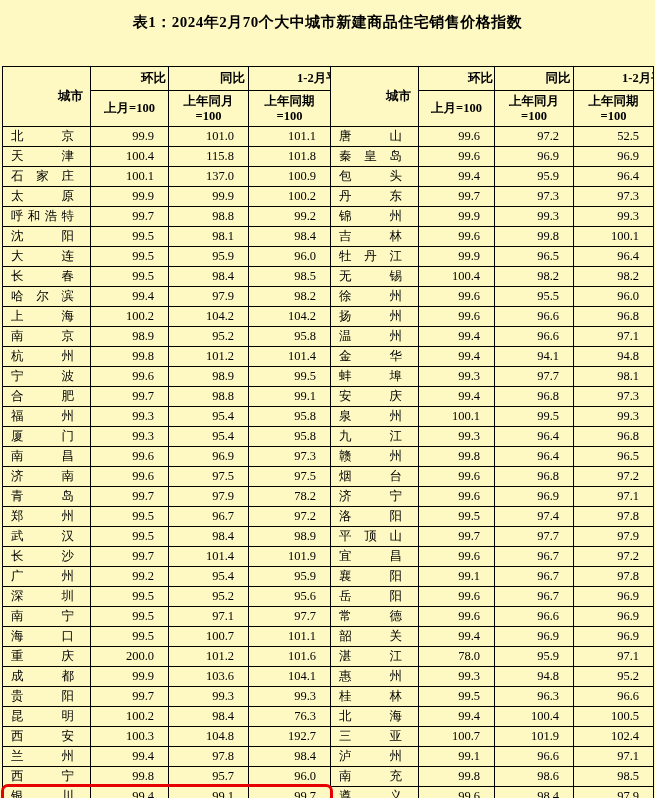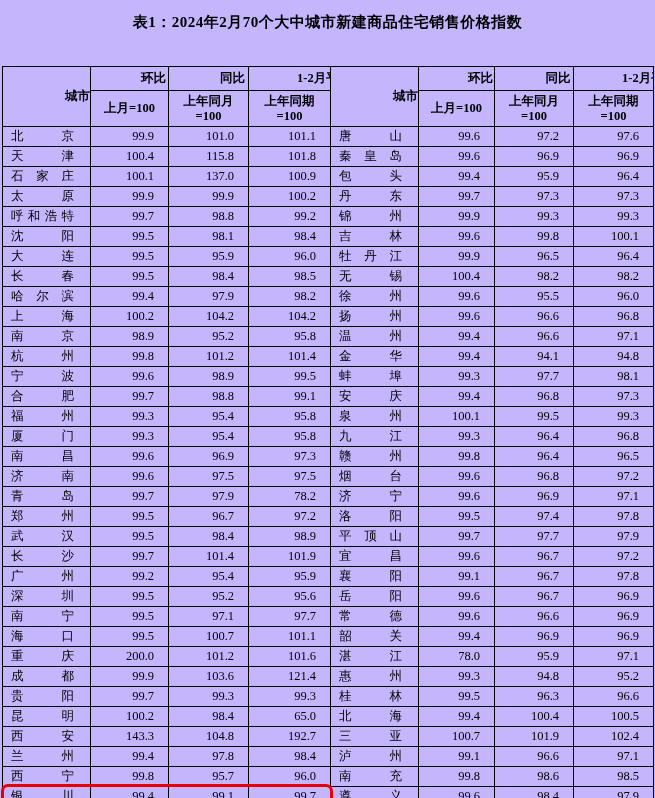--- a/index.html
+++ b/index.html
@@ -6,21 +6,21 @@
   html, body { background: #ffffff; }
   body {
     font-family: "Liberation Serif", "DejaVu Serif", serif;
     color: #000;
   }
   .page {
     position: relative;
     width: 655px;
     height: 798px;
     overflow: hidden;
-    background: #c4b5fd;
+    background: #fef9c3;
   }
   .title {
     padding-top: 13px;
     height: 35px;
     text-align: center;
     font-weight: bold;
     font-size: 15px;
     letter-spacing: 0.5px;
   }
   table.idx {
@@ -31,21 +31,21 @@
   }
   table.idx th, table.idx td {
     border: 1px solid #000;
     font-size: 12.5px;
     overflow: hidden;
     white-space: nowrap;
   }
   thead th { font-weight: bold; text-align: center; vertical-align: middle; }
   thead tr.h1 th { height: 24px; padding-left: 48px; }
   thead tr.h2 th { height: 36px; white-space: pre-line; line-height: 15px; }
-  th.city-h { text-align: right; padding-left: 8px; }
+  th.city-h { text-align: center; padding-left: 8px; }
   tbody td { height: 19px; line-height: 19px; }
   td.city {
     text-align: justify;
     text-align-last: justify;
     padding: 0 16px 0 8px;
     word-break: keep-all;
   }
   td.num { text-align: right; padding-right: 14px; }
   .hl-box {
     position: absolute;
@@ -99,21 +99,21 @@
     </thead>
     <tbody>
         <tr>
           <td class="city">北京</td>
           <td class="num">99.9</td>
           <td class="num">101.0</td>
           <td class="num">101.1</td>
           <td class="city">唐山</td>
           <td class="num">99.6</td>
           <td class="num">97.2</td>
-          <td class="num">97.6</td>
+          <td class="num">52.5</td>
         </tr>
         <tr>
           <td class="city">天津</td>
           <td class="num">100.4</td>
           <td class="num">115.8</td>
           <td class="num">101.8</td>
           <td class="city">秦皇岛</td>
           <td class="num">99.6</td>
           <td class="num">96.9</td>
           <td class="num">96.9</td>
@@ -365,49 +365,49 @@
           <td class="num">101.6</td>
           <td class="city">湛江</td>
           <td class="num">78.0</td>
           <td class="num">95.9</td>
           <td class="num">97.1</td>
         </tr>
         <tr>
           <td class="city">成都</td>
           <td class="num">99.9</td>
           <td class="num">103.6</td>
-          <td class="num">121.4</td>
+          <td class="num">104.1</td>
           <td class="city">惠州</td>
           <td class="num">99.3</td>
           <td class="num">94.8</td>
           <td class="num">95.2</td>
         </tr>
         <tr>
           <td class="city">贵阳</td>
           <td class="num">99.7</td>
           <td class="num">99.3</td>
           <td class="num">99.3</td>
           <td class="city">桂林</td>
           <td class="num">99.5</td>
           <td class="num">96.3</td>
           <td class="num">96.6</td>
         </tr>
         <tr>
           <td class="city">昆明</td>
           <td class="num">100.2</td>
           <td class="num">98.4</td>
-          <td class="num">65.0</td>
+          <td class="num">76.3</td>
           <td class="city">北海</td>
           <td class="num">99.4</td>
           <td class="num">100.4</td>
           <td class="num">100.5</td>
         </tr>
         <tr>
           <td class="city">西安</td>
-          <td class="num">143.3</td>
+          <td class="num">100.3</td>
           <td class="num">104.8</td>
           <td class="num">192.7</td>
           <td class="city">三亚</td>
           <td class="num">100.7</td>
           <td class="num">101.9</td>
           <td class="num">102.4</td>
         </tr>
         <tr>
           <td class="city">兰州</td>
           <td class="num">99.4</td>

